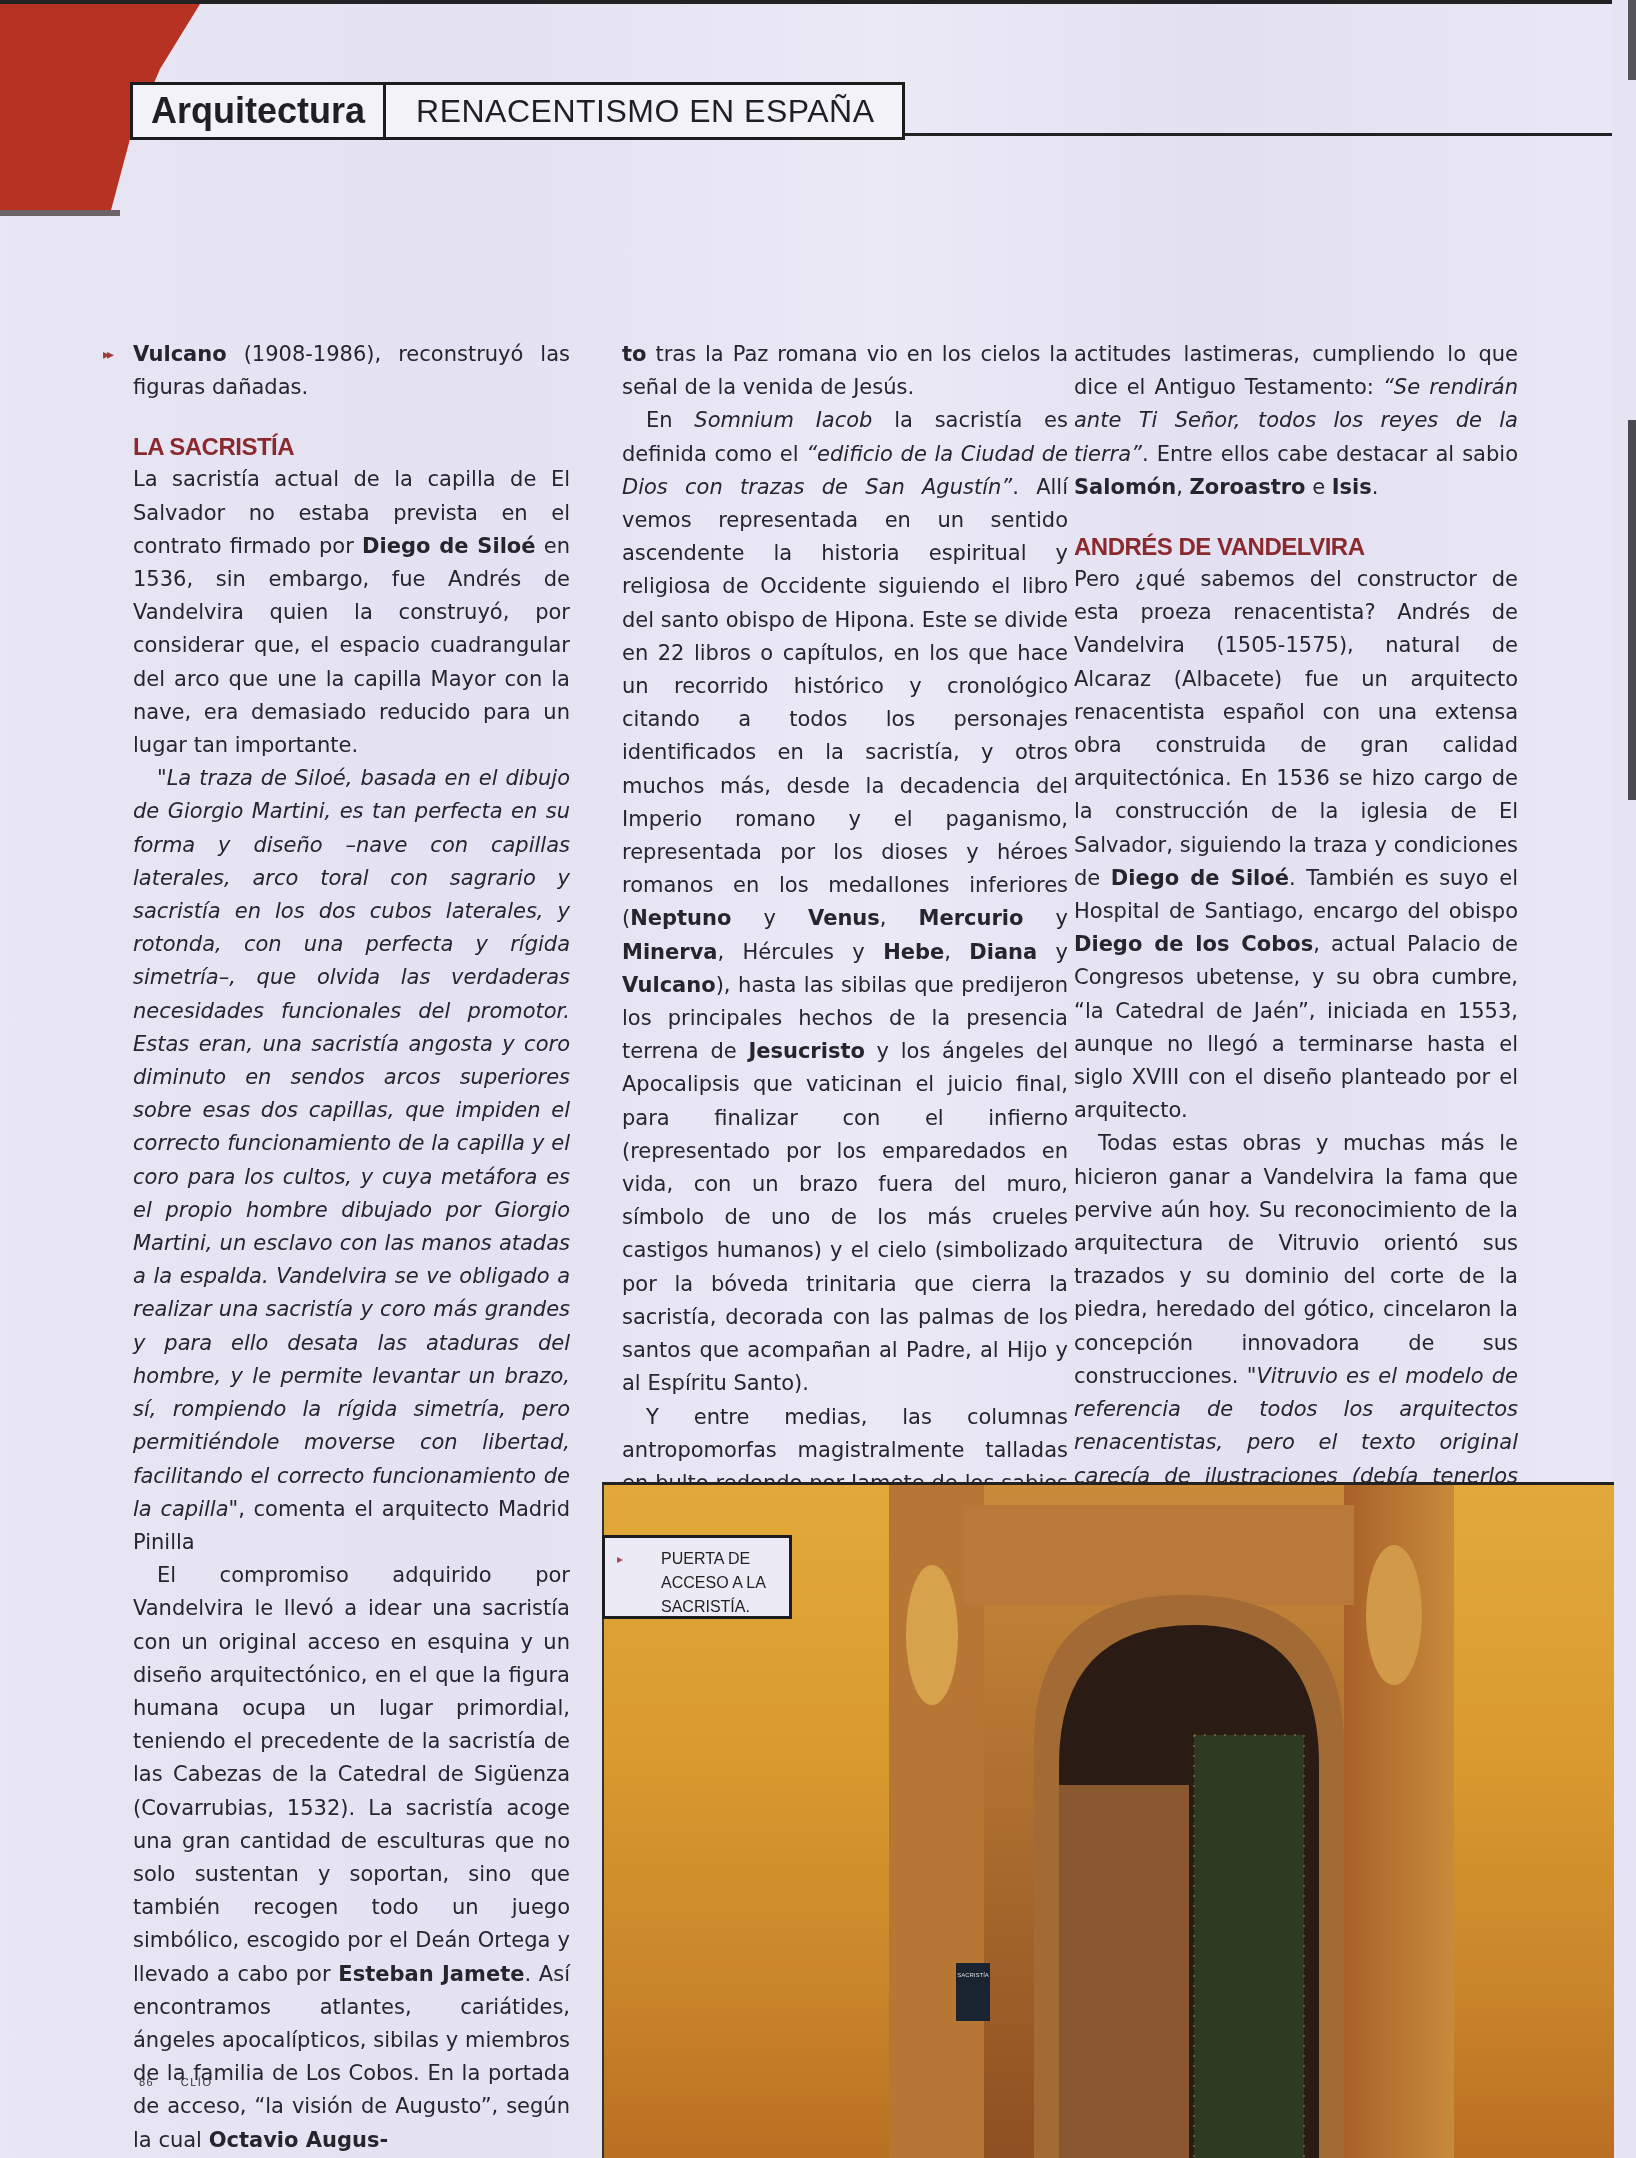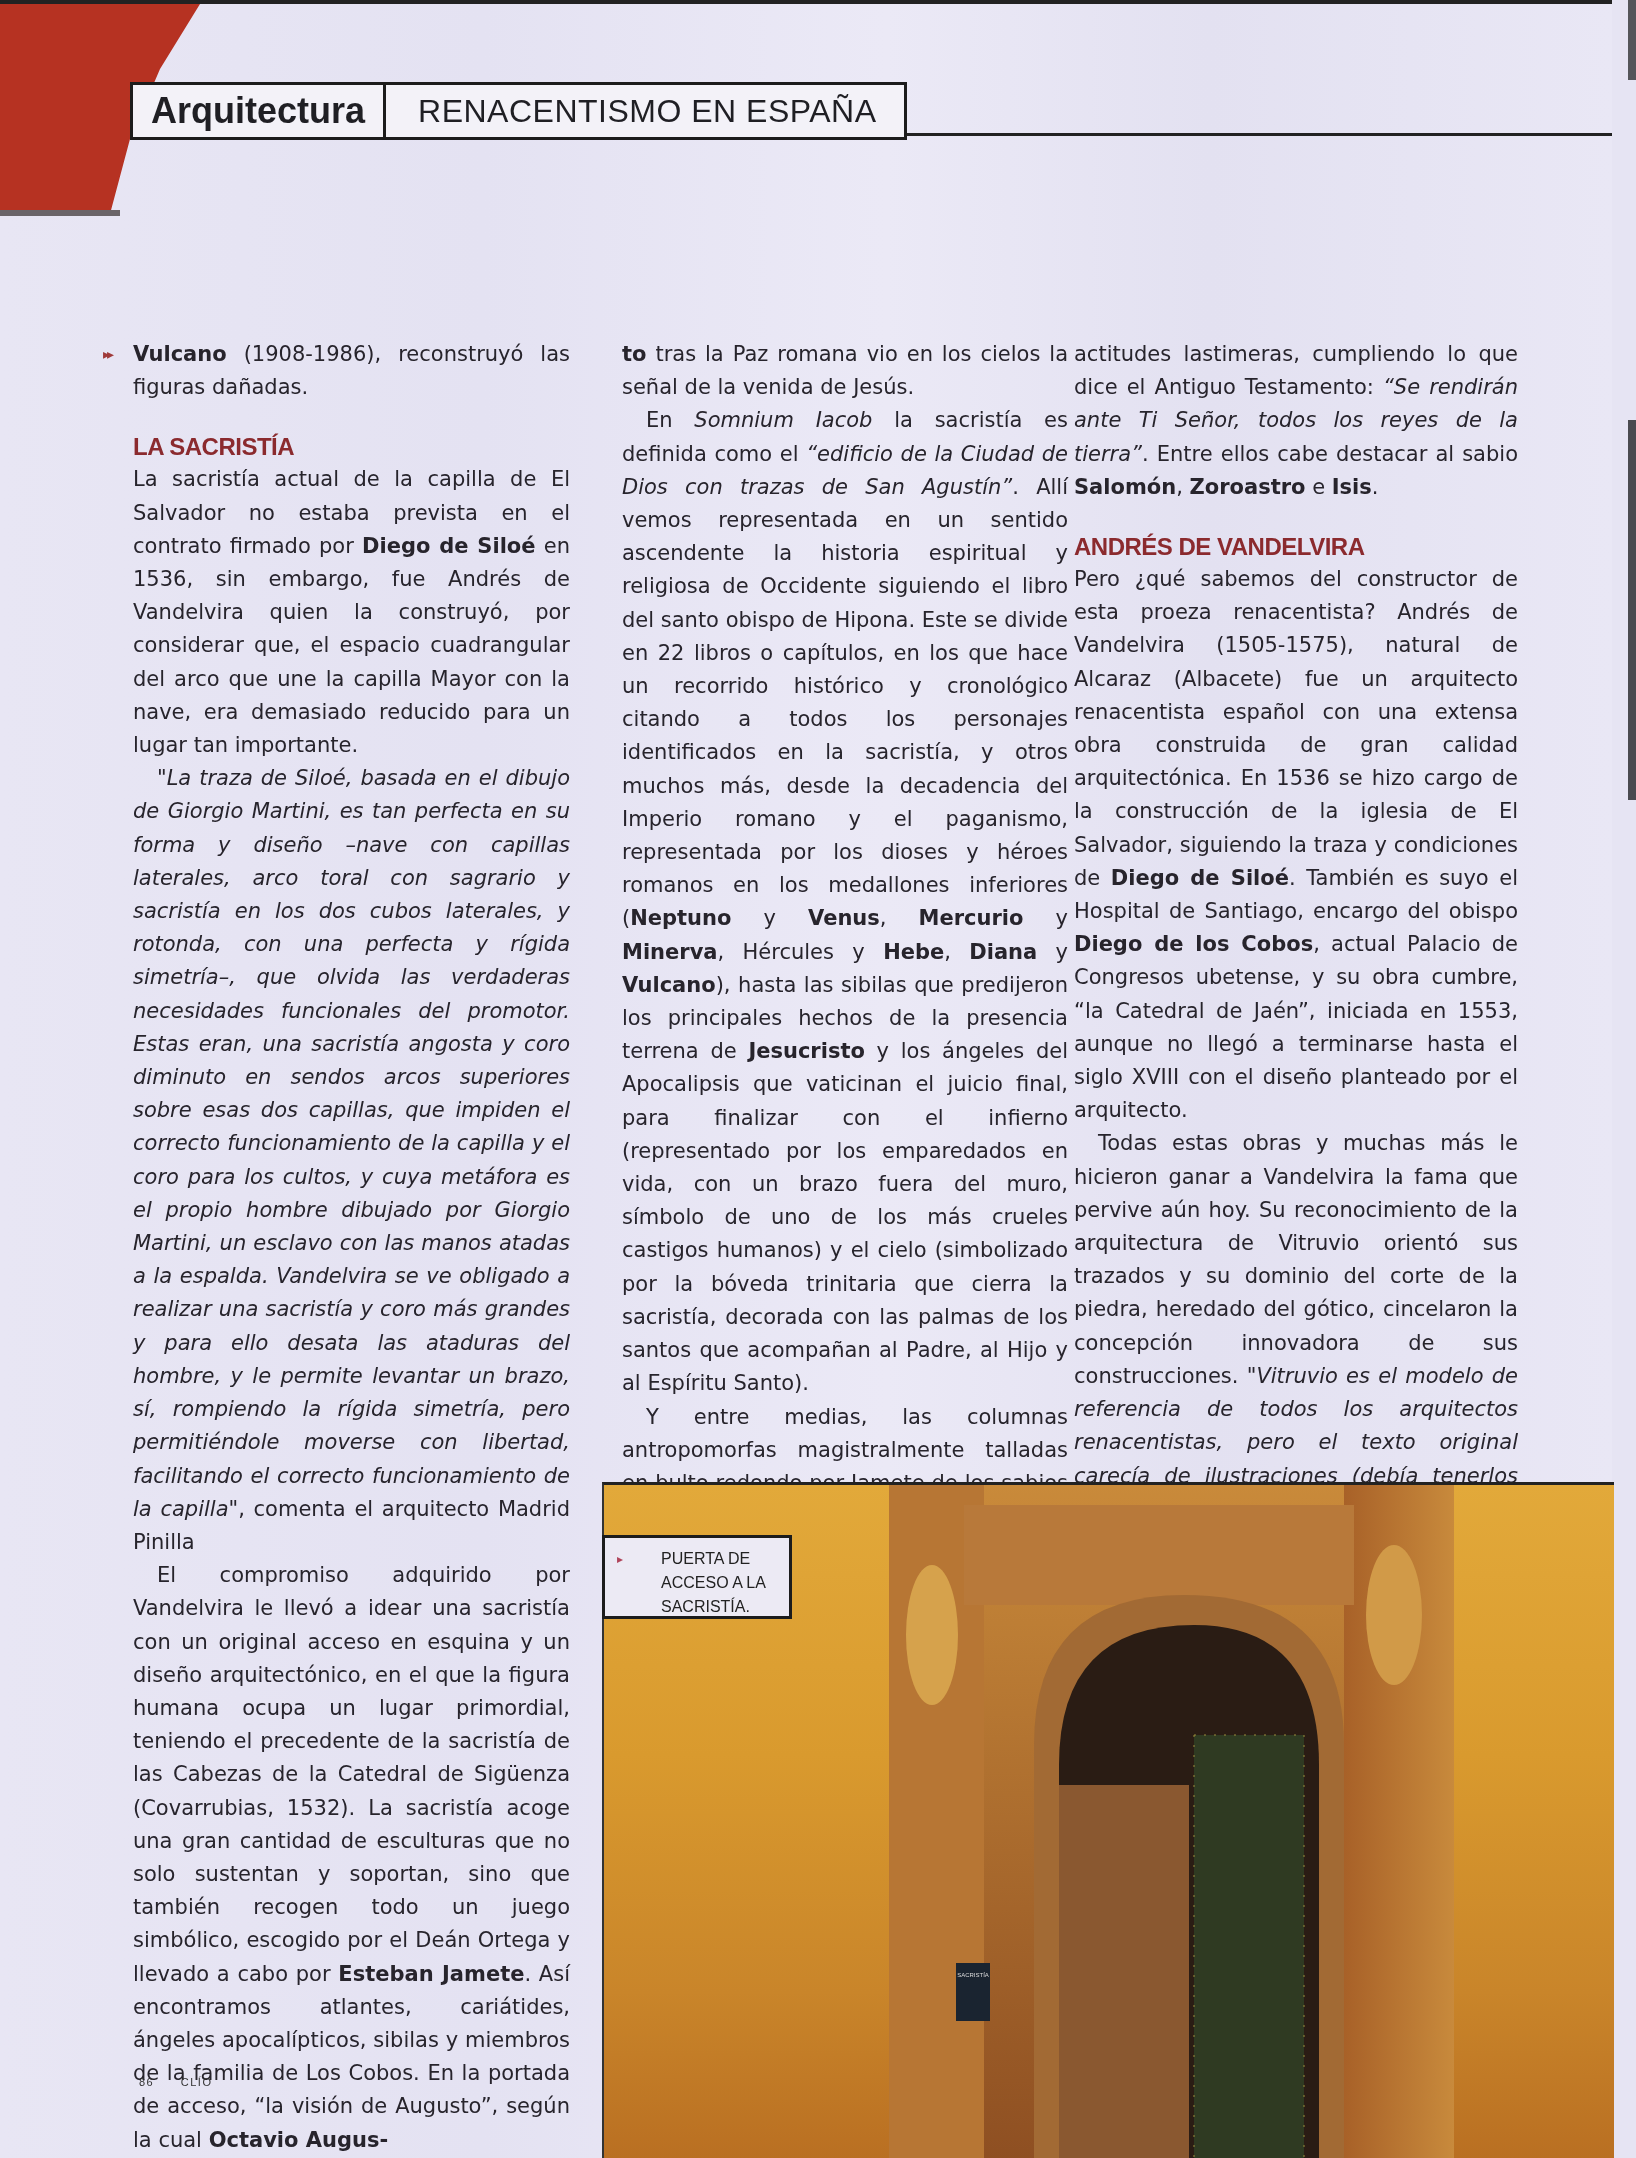--- a/index.html
+++ b/index.html
@@ -18,29 +18,29 @@
     position: absolute; left: 0; top: 4px; width: 300px; height: 210px;
     background: #b63222;
     clip-path: polygon(0 0, 200px 0, 160px 65px, 130px 135px, 110px 210px, 0 210px);
   }
   .red-band-shadow {
     position: absolute; left: 0; top: 210px; width: 120px; height: 6px; background: #6a6468;
   }
   .header-line { position: absolute; left: 880px; top: 133px; width: 732px; height: 3px; background: #222; }
   .header-box {
     position: absolute; left: 130px; top: 82px; height: 52px;
-    display: flex; border: 3px solid #1c1c1c; background: #f3f2f8; gap: 10px;
+    display: flex; border: 3px solid #1c1c1c; background: #f3f2f8;
   }
   .header-section {
     font-family: "Liberation Sans", sans-serif; font-weight: bold; font-size: 36px;
     padding: 0 18px; line-height: 52px; color: #1f1f24; border-right: 3px solid #1c1c1c;
   }
   .header-topic {
     font-family: "Liberation Sans", sans-serif; font-size: 32px; letter-spacing: 0.5px;
-    padding: 0 18px 0 22px; line-height: 52px; color: #1f1f24; width: 468px;
+    padding: 0 18px 0 30px; line-height: 52px; color: #1f1f24; width: 468px;
   }
   .col {
     position: absolute; font-family: "DejaVu Sans", sans-serif;
     font-size: 21px; line-height: 33.2px; text-align: justify; color: #27242c;
   }
   .col p { margin: 0; }
   .col p.indent { text-indent: 24px; }
   .col1 { left: 133px; top: 338px; width: 437px; }
   .col2 { left: 622px; top: 338px; width: 446px; }
   .col3 { left: 1074px; top: 338px; width: 444px; }

